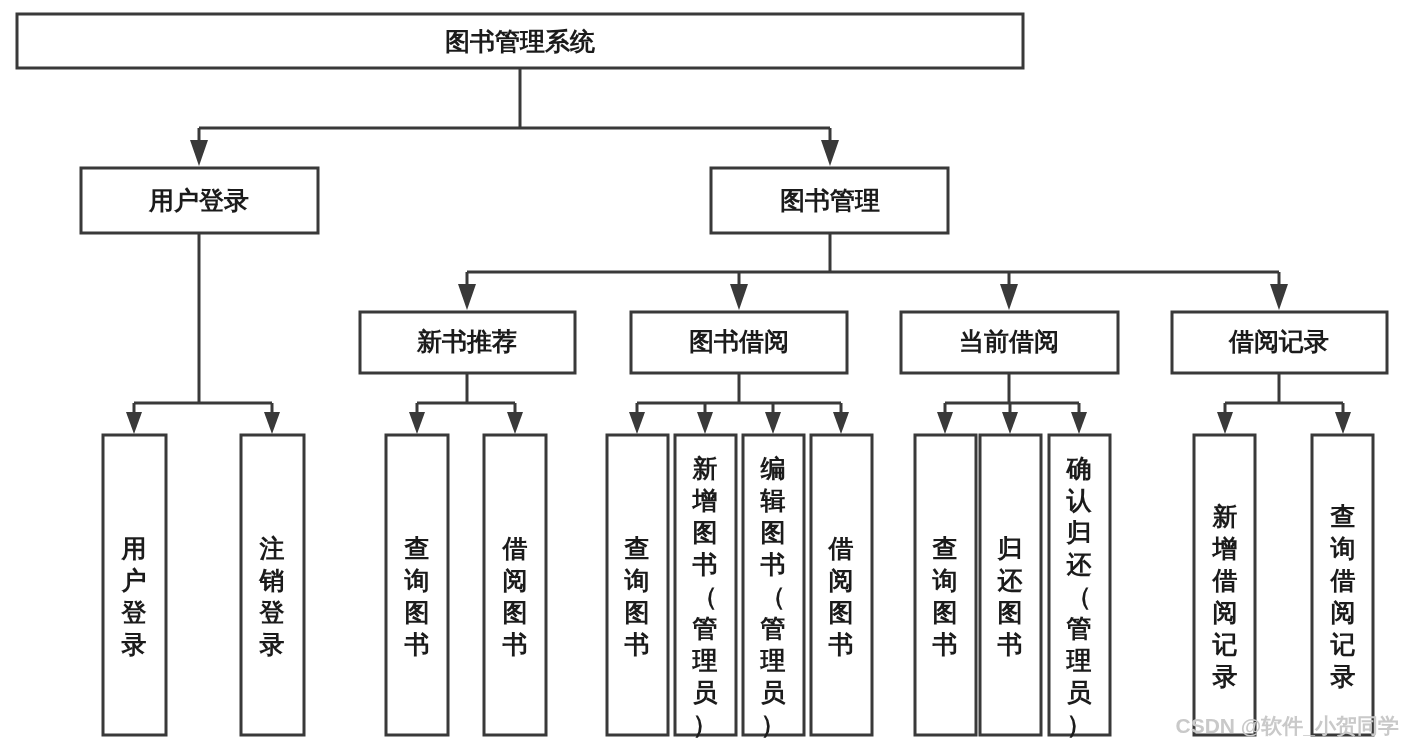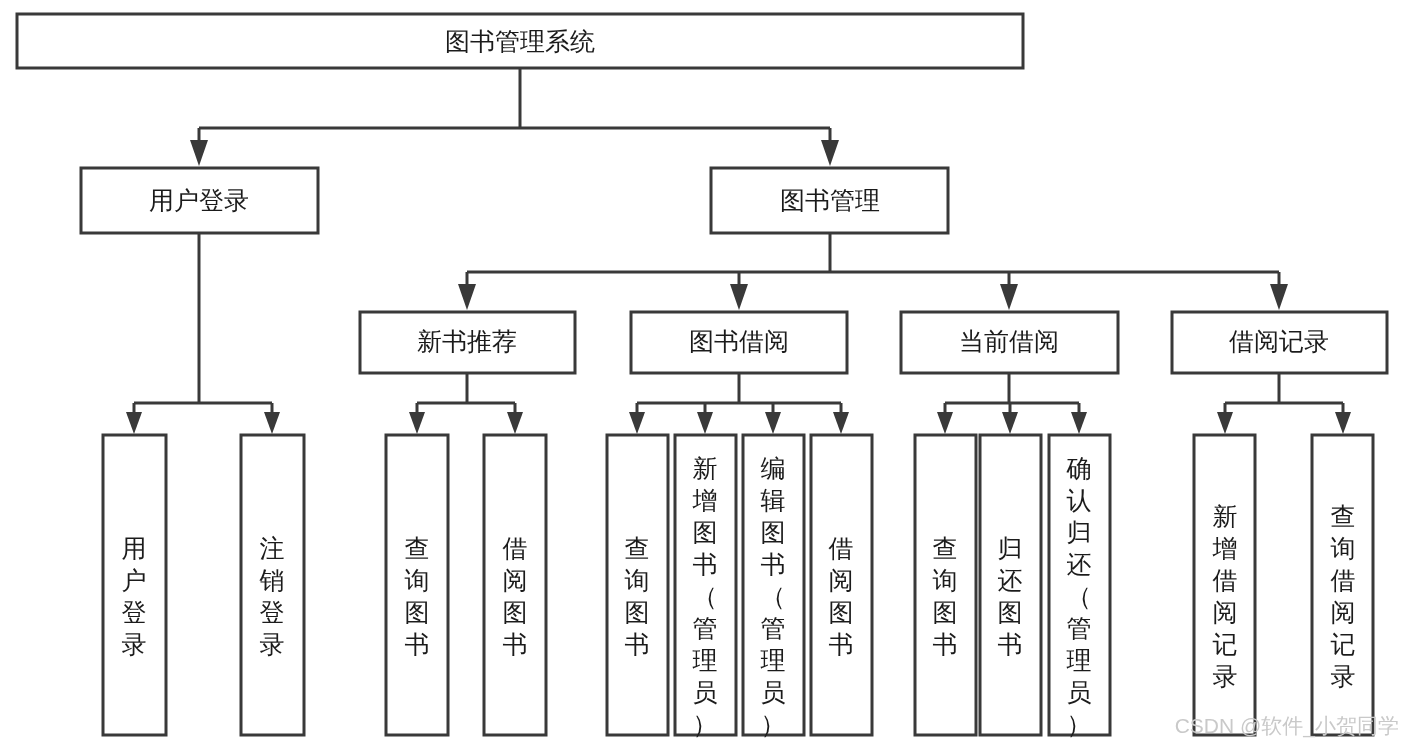--- a/index.html
+++ b/index.html
@@ -12,20 +12,21 @@
     width: 1405px;
     height: 747px;
     overflow: hidden;
     font-family: "Liberation Sans", "DejaVu Sans", sans-serif;
   }
   #diagram-root {
     position: relative;
     width: 1385px;
     height: 747px;
     background: #ffffff;
+    font-weight: bold;
   }
   svg#diagram-svg {
     position: absolute;
     left: 0;
     top: 0;
     width: 1405px;
     height: 747px;
     display: block;
   }
   .node-box {

